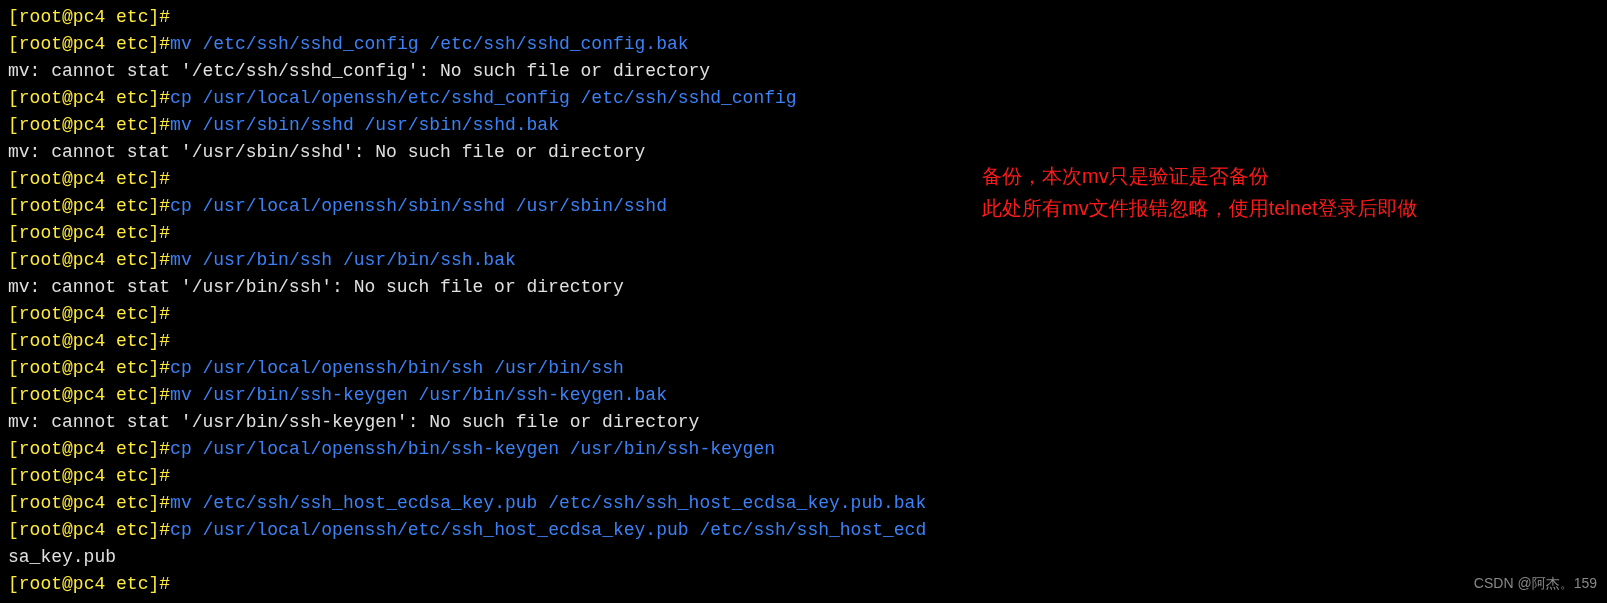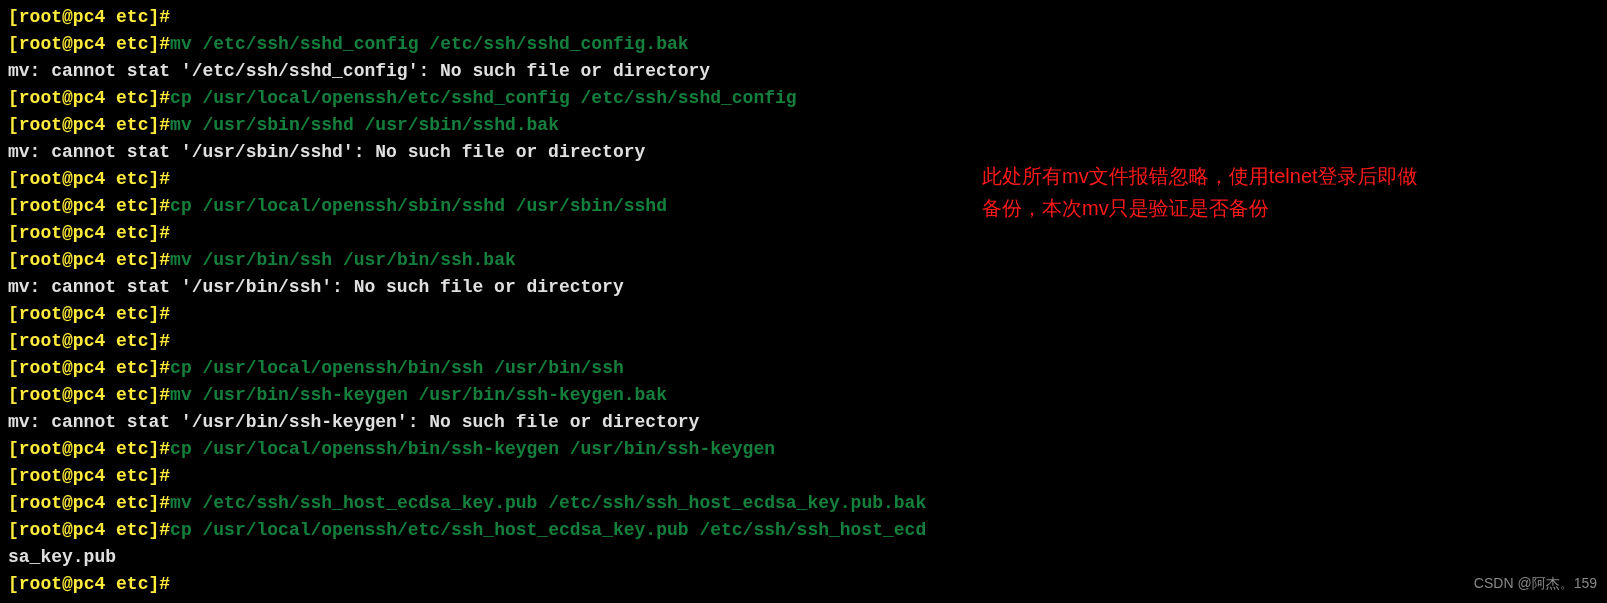--- a/index.html
+++ b/index.html
@@ -10,25 +10,25 @@
     line-height: 27px;
     color: #e0e0e0;
     width: 1607px;
     height: 603px;
     overflow: hidden;
     position: relative;
     padding: 4px 8px;
   }
   .terminal {
     white-space: pre;
-    font-weight: bold;
+    font-weight: normal;
   }
   .line { display: block; }
   .prompt-yellow { color: #ffeb3b; }
-  .cmd { color: #15803d; margin-top: 20px; }
+  .cmd { color: #3b82f6; margin-top: 20px; }
   .err { color: #e0e0e0; text-align: right; }
   .annotation {
     position: absolute;
     top: 160px;
     left: 982px;
     color: #ff1a1a;
     font-family: "Microsoft YaHei", sans-serif;
     font-size: 20px;
     line-height: 32px;
     font-weight: 400;
@@ -41,17 +41,17 @@
     font-family: Liberation Sans, sans-serif;
     font-size: 14px;
   }
 </style>
 </head>
 <body>
 
 <div class="terminal" id="term"><span class="line"><span><span class="prompt-yellow">[</span><span class="prompt-yellow">root</span><span class="prompt-yellow">@</span><span class="prompt-yellow">pc4</span><span class="prompt-yellow"> </span><span class="prompt-yellow">etc</span><span class="prompt-yellow">]</span><span class="prompt-yellow">#</span></span><span class="cmd"></span></span><span class="line"><span><span class="prompt-yellow">[</span><span class="prompt-yellow">root</span><span class="prompt-yellow">@</span><span class="prompt-yellow">pc4</span><span class="prompt-yellow"> </span><span class="prompt-yellow">etc</span><span class="prompt-yellow">]</span><span class="prompt-yellow">#</span></span><span class="cmd">mv /etc/ssh/sshd_config /etc/ssh/sshd_config.bak</span></span><span class="line"><span class="err">mv: cannot stat '/etc/ssh/sshd_config': No such file or directory</span></span><span class="line"><span><span class="prompt-yellow">[</span><span class="prompt-yellow">root</span><span class="prompt-yellow">@</span><span class="prompt-yellow">pc4</span><span class="prompt-yellow"> </span><span class="prompt-yellow">etc</span><span class="prompt-yellow">]</span><span class="prompt-yellow">#</span></span><span class="cmd">cp /usr/local/openssh/etc/sshd_config /etc/ssh/sshd_config</span></span><span class="line"><span><span class="prompt-yellow">[</span><span class="prompt-yellow">root</span><span class="prompt-yellow">@</span><span class="prompt-yellow">pc4</span><span class="prompt-yellow"> </span><span class="prompt-yellow">etc</span><span class="prompt-yellow">]</span><span class="prompt-yellow">#</span></span><span class="cmd">mv /usr/sbin/sshd /usr/sbin/sshd.bak</span></span><span class="line"><span class="err">mv: cannot stat '/usr/sbin/sshd': No such file or directory</span></span><span class="line"><span><span class="prompt-yellow">[</span><span class="prompt-yellow">root</span><span class="prompt-yellow">@</span><span class="prompt-yellow">pc4</span><span class="prompt-yellow"> </span><span class="prompt-yellow">etc</span><span class="prompt-yellow">]</span><span class="prompt-yellow">#</span></span><span class="cmd"></span></span><span class="line"><span><span class="prompt-yellow">[</span><span class="prompt-yellow">root</span><span class="prompt-yellow">@</span><span class="prompt-yellow">pc4</span><span class="prompt-yellow"> </span><span class="prompt-yellow">etc</span><span class="prompt-yellow">]</span><span class="prompt-yellow">#</span></span><span class="cmd">cp /usr/local/openssh/sbin/sshd /usr/sbin/sshd</span></span><span class="line"><span><span class="prompt-yellow">[</span><span class="prompt-yellow">root</span><span class="prompt-yellow">@</span><span class="prompt-yellow">pc4</span><span class="prompt-yellow"> </span><span class="prompt-yellow">etc</span><span class="prompt-yellow">]</span><span class="prompt-yellow">#</span></span><span class="cmd"></span></span><span class="line"><span><span class="prompt-yellow">[</span><span class="prompt-yellow">root</span><span class="prompt-yellow">@</span><span class="prompt-yellow">pc4</span><span class="prompt-yellow"> </span><span class="prompt-yellow">etc</span><span class="prompt-yellow">]</span><span class="prompt-yellow">#</span></span><span class="cmd">mv /usr/bin/ssh /usr/bin/ssh.bak</span></span><span class="line"><span class="err">mv: cannot stat '/usr/bin/ssh': No such file or directory</span></span><span class="line"><span><span class="prompt-yellow">[</span><span class="prompt-yellow">root</span><span class="prompt-yellow">@</span><span class="prompt-yellow">pc4</span><span class="prompt-yellow"> </span><span class="prompt-yellow">etc</span><span class="prompt-yellow">]</span><span class="prompt-yellow">#</span></span><span class="cmd"></span></span><span class="line"><span><span class="prompt-yellow">[</span><span class="prompt-yellow">root</span><span class="prompt-yellow">@</span><span class="prompt-yellow">pc4</span><span class="prompt-yellow"> </span><span class="prompt-yellow">etc</span><span class="prompt-yellow">]</span><span class="prompt-yellow">#</span></span><span class="cmd"></span></span><span class="line"><span><span class="prompt-yellow">[</span><span class="prompt-yellow">root</span><span class="prompt-yellow">@</span><span class="prompt-yellow">pc4</span><span class="prompt-yellow"> </span><span class="prompt-yellow">etc</span><span class="prompt-yellow">]</span><span class="prompt-yellow">#</span></span><span class="cmd">cp /usr/local/openssh/bin/ssh /usr/bin/ssh</span></span><span class="line"><span><span class="prompt-yellow">[</span><span class="prompt-yellow">root</span><span class="prompt-yellow">@</span><span class="prompt-yellow">pc4</span><span class="prompt-yellow"> </span><span class="prompt-yellow">etc</span><span class="prompt-yellow">]</span><span class="prompt-yellow">#</span></span><span class="cmd">mv /usr/bin/ssh-keygen /usr/bin/ssh-keygen.bak</span></span><span class="line"><span class="err">mv: cannot stat '/usr/bin/ssh-keygen': No such file or directory</span></span><span class="line"><span><span class="prompt-yellow">[</span><span class="prompt-yellow">root</span><span class="prompt-yellow">@</span><span class="prompt-yellow">pc4</span><span class="prompt-yellow"> </span><span class="prompt-yellow">etc</span><span class="prompt-yellow">]</span><span class="prompt-yellow">#</span></span><span class="cmd">cp /usr/local/openssh/bin/ssh-keygen /usr/bin/ssh-keygen</span></span><span class="line"><span><span class="prompt-yellow">[</span><span class="prompt-yellow">root</span><span class="prompt-yellow">@</span><span class="prompt-yellow">pc4</span><span class="prompt-yellow"> </span><span class="prompt-yellow">etc</span><span class="prompt-yellow">]</span><span class="prompt-yellow">#</span></span><span class="cmd"></span></span><span class="line"><span><span class="prompt-yellow">[</span><span class="prompt-yellow">root</span><span class="prompt-yellow">@</span><span class="prompt-yellow">pc4</span><span class="prompt-yellow"> </span><span class="prompt-yellow">etc</span><span class="prompt-yellow">]</span><span class="prompt-yellow">#</span></span><span class="cmd">mv /etc/ssh/ssh_host_ecdsa_key.pub /etc/ssh/ssh_host_ecdsa_key.pub.bak</span></span><span class="line"><span><span class="prompt-yellow">[</span><span class="prompt-yellow">root</span><span class="prompt-yellow">@</span><span class="prompt-yellow">pc4</span><span class="prompt-yellow"> </span><span class="prompt-yellow">etc</span><span class="prompt-yellow">]</span><span class="prompt-yellow">#</span></span><span class="cmd">cp /usr/local/openssh/etc/ssh_host_ecdsa_key.pub /etc/ssh/ssh_host_ecd</span></span><span class="line"><span class="err">sa_key.pub</span></span><span class="line"><span><span class="prompt-yellow">[</span><span class="prompt-yellow">root</span><span class="prompt-yellow">@</span><span class="prompt-yellow">pc4</span><span class="prompt-yellow"> </span><span class="prompt-yellow">etc</span><span class="prompt-yellow">]</span><span class="prompt-yellow">#</span></span><span class="cmd"></span></span></div>
 
 <div class="annotation">
+  <div>备份，本次mv只是验证是否备份</div>
   <div>此处所有mv文件报错忽略，使用telnet登录后即做</div>
-  <div>备份，本次mv只是验证是否备份</div>
 </div>
 
 <div class="watermark">CSDN @阿杰。159</div>
 
 </body></html>

